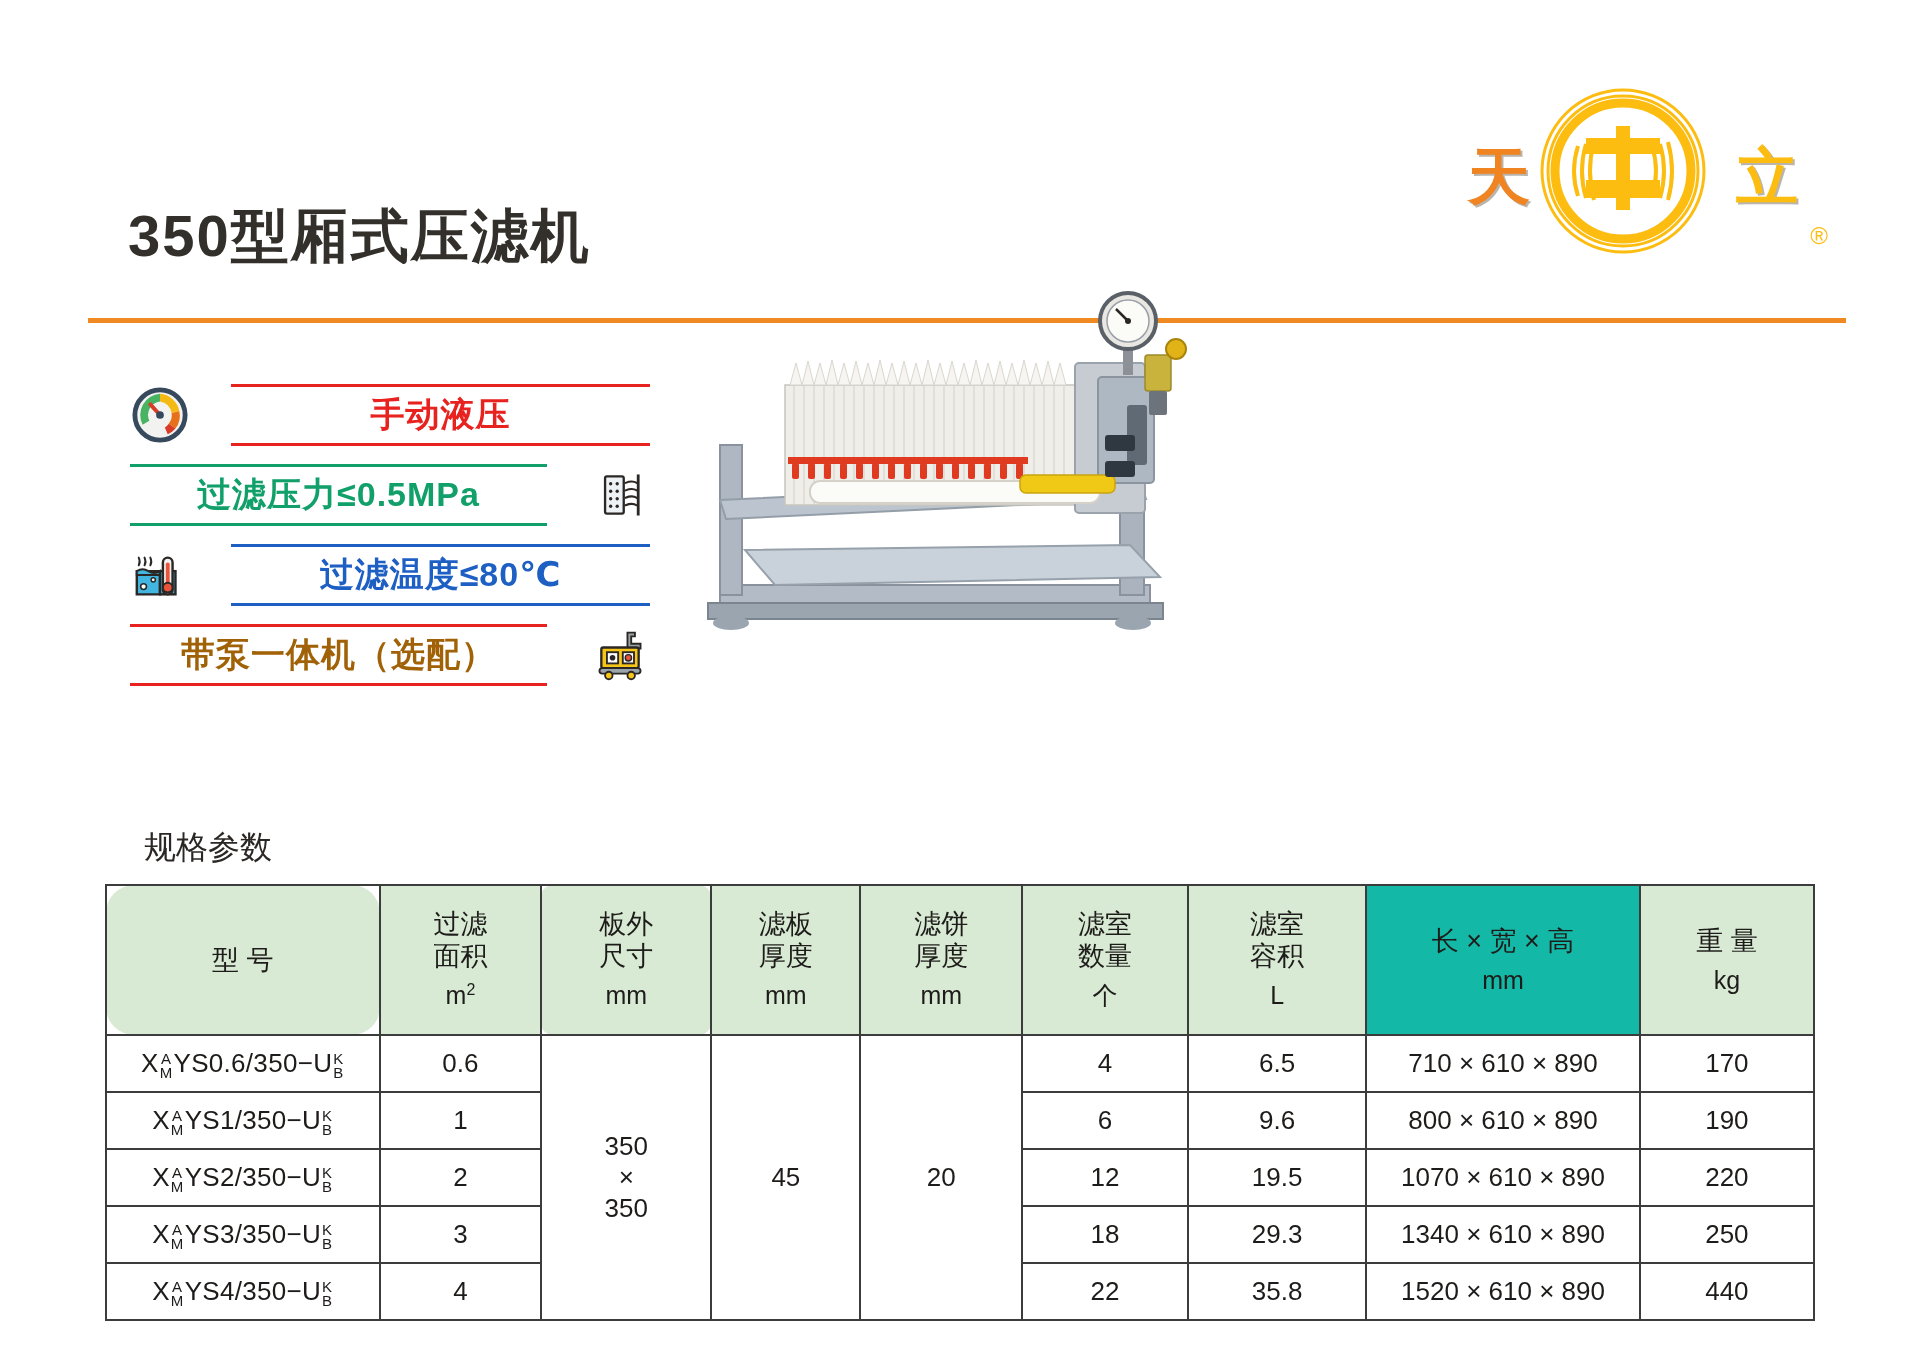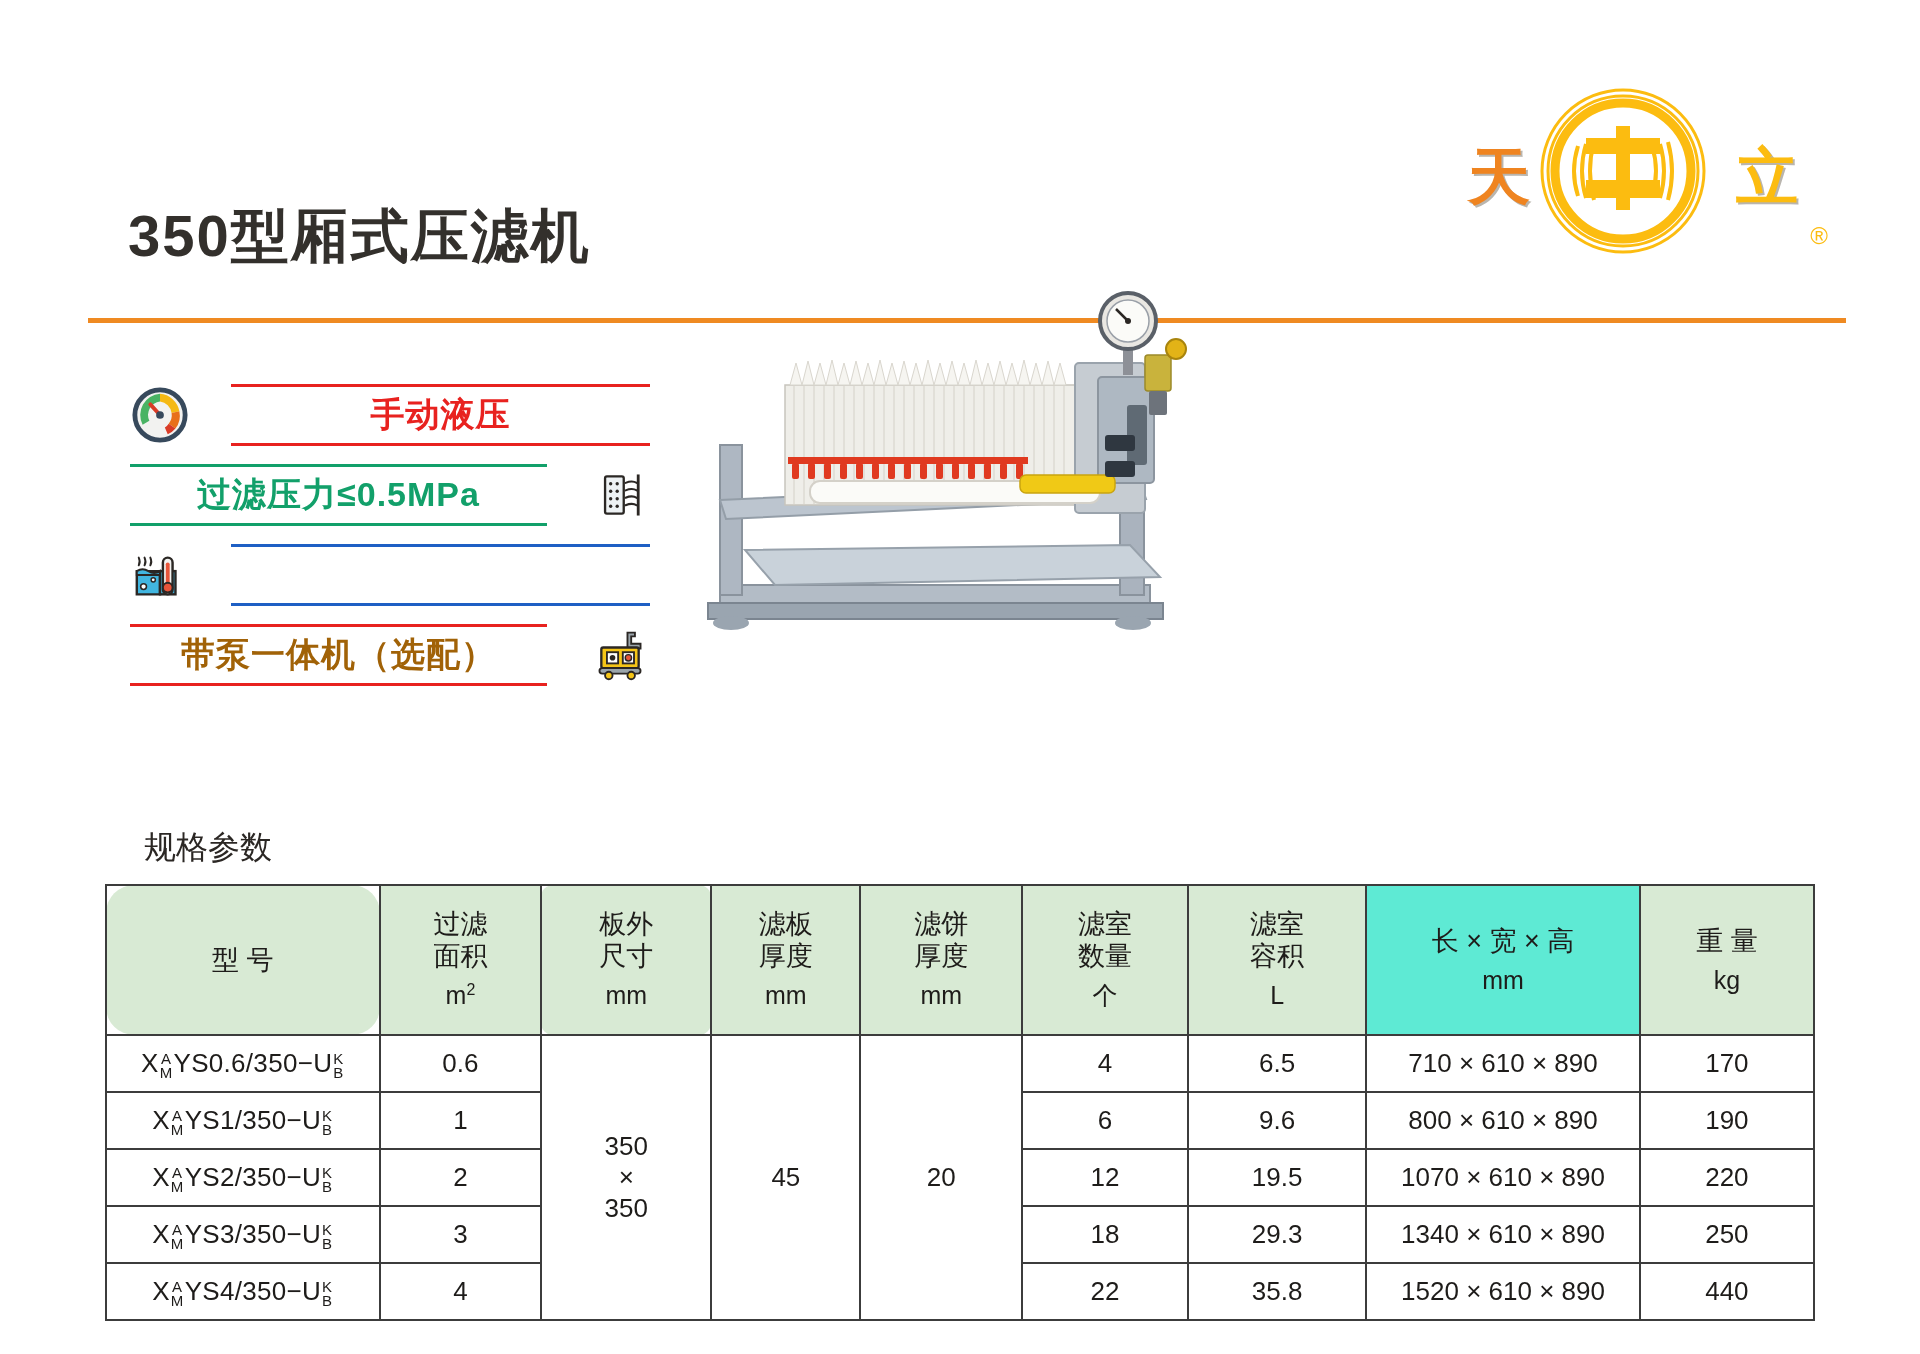--- a/index.html
+++ b/index.html
@@ -300,20 +300,21 @@
           <circle cx="13" cy="42" r="3" fill="#fff" stroke="#2b2724" stroke-width="1.6"></circle>
           <circle cx="23" cy="35" r="2.2" fill="#fff" stroke="#2b2724" stroke-width="1.5"></circle>
           <rect x="30" y="26" width="16" height="24" fill="#41b6e0" stroke="#2b2724" stroke-width="2.5"></rect>
           <rect x="33" y="12" width="10" height="38" rx="5" fill="#f2f2f0" stroke="#2b2724" stroke-width="2.5"></rect>
           <rect x="36" y="17" width="4" height="26" rx="2" fill="#e8553a"></rect>
           <circle cx="38" cy="43" r="5" fill="#e8553a" stroke="#2b2724" stroke-width="2"></circle>
         </svg>
       </div>
       <div class="feature-band">
         <div class="line-top" style="background: rgb(30, 95, 196);"></div>
+        <div class="feature-text" style="color: rgb(30, 95, 196);">过滤温度≤80℃</div>
         <div class="line-bot" style="background: rgb(30, 95, 196);"></div>
       </div>
     </div>
 
     <div class="feature-row icon-right">
       <div class="feature-icon">
         <svg viewBox="0 0 60 60" width="56" height="56">
           <path d="M38 6 h8 v4 h-4 v8 h10 v5 h-14 z" fill="#9aa5ab" stroke="#2b2724" stroke-width="2"></path>
           <rect x="10" y="22" width="40" height="22" rx="2" fill="#f5c517" stroke="#2b2724" stroke-width="2.5"></rect>
           <rect x="16" y="27" width="12" height="12" fill="#fff" stroke="#2b2724" stroke-width="2"></rect>
@@ -506,21 +507,21 @@
             </span>
             <span class="hdr-unit">个</span>
           </th>
           <th style="background: rgb(216, 234, 212);">
             <span class="stack-multi">
               <span>滤室</span><br>
               <span>容积</span>
             </span>
             <span class="hdr-unit">L</span>
           </th>
-          <th style="background: #5eead4;">
+          <th style="background: #14b8a6;">
             <span>长 × 宽 × 高</span>
             <span class="hdr-unit">mm</span>
           </th>
           <th style="background: rgb(216, 234, 212);">
             <span>重 量</span>
             <span class="hdr-unit">kg</span>
           </th>
         </tr>
       </thead>
       <tbody>

